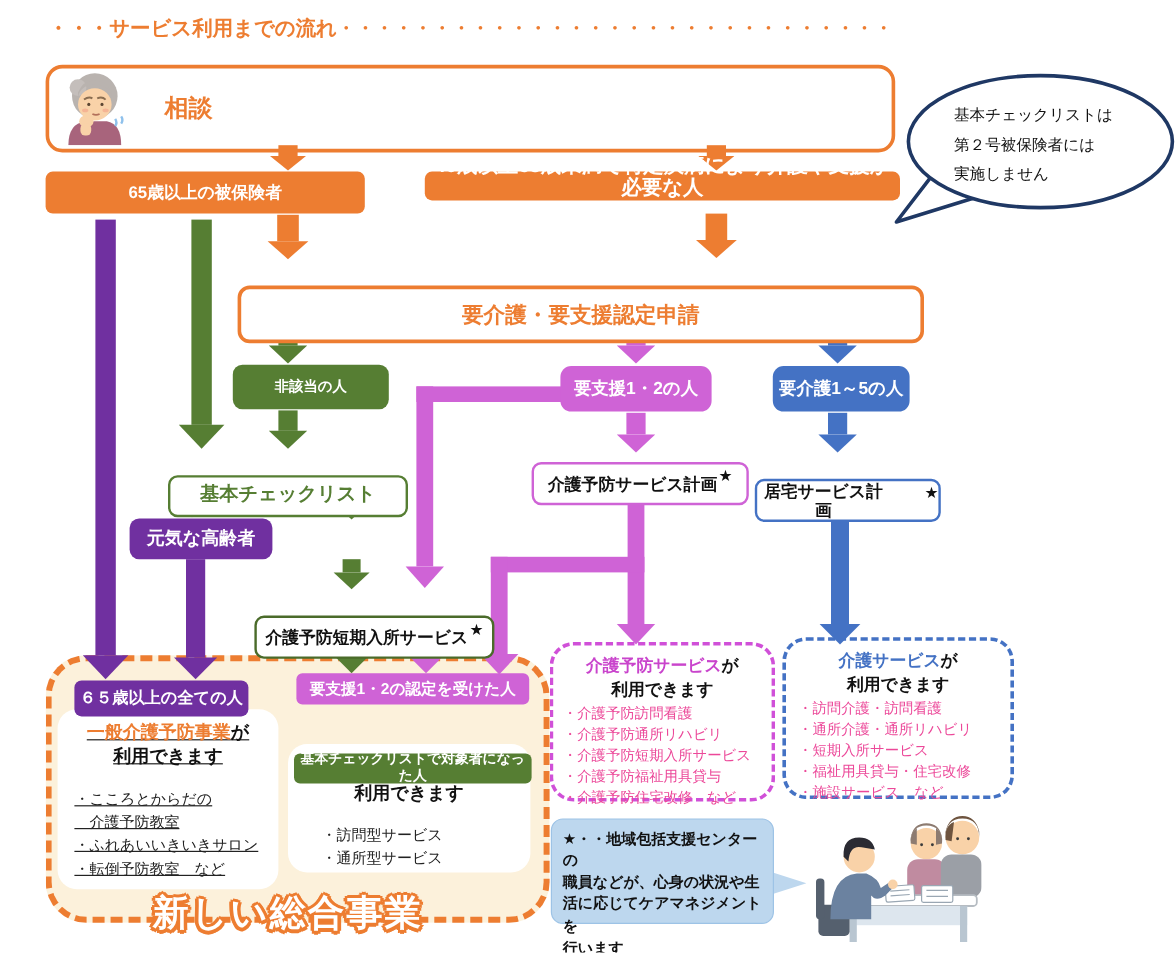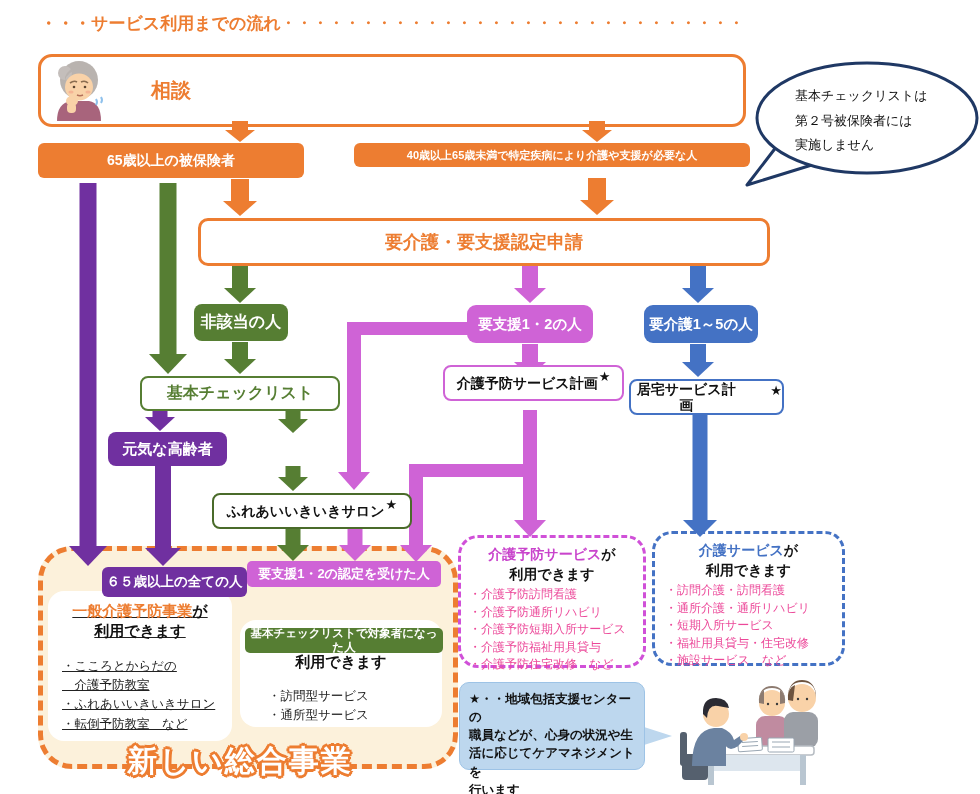--- a/index.html
+++ b/index.html
@@ -6,33 +6,33 @@
   #canvas{position:relative;width:980px;height:794px;background:#fff;overflow:hidden;
     font-family:"Liberation Sans","DejaVu Sans",sans-serif;color:#222;padding-left:33px;}
   .abs{position:absolute;}
   .pre{white-space:pre-line;}
   
   .title-row{position:absolute;left:40px;top:12px;width:700px;display:flex;align-items:center;overflow:hidden;}
   .title-text{color:var(--orange);font-size:17px;font-weight:bold;white-space:nowrap;}
   .title-dots{color:var(--orange);font-size:15px;font-weight:bold;white-space:nowrap;overflow:hidden;flex:1;letter-spacing:1px;}
   
   .consult{position:absolute;left:38px;top:54px;width:702px;height:67px;border:3px solid var(--orange);
-    border-radius:14px;background:#fff;display:flex;align-items:center;gap:14px;}
+    border-radius:14px;background:#fff;display:flex;align-items:center;}
   .consult-label{color:var(--orange);font-size:20px;font-weight:bold;margin:0 26px 0 18px;}
   .consult-desc{font-size:13px;line-height:1.55;color:#1a1a1a;}
   
   .node{position:absolute;display:flex;align-items:center;justify-content:center;text-align:center;
     font-weight:bold;border-radius:8px;line-height:1.15;}
   .fill{color:#fff;}
   .f-orange{background:var(--orange);}
   .f-green{background:var(--green);}
   .f-purple{background:var(--purple);}
   .f-magenta{background:var(--magenta);}
   .f-blue{background:var(--blue);}
-  .outline{background:#fff;}
+  .outline{background:#fff;margin-top:20px;}
   .o-orange{border:3px solid var(--orange);color:var(--orange);}
   .o-green{border:2.5px solid var(--green);color:var(--green);}
   .o-greendark{border:2.5px solid var(--green_dark);color:#111;}
   .o-magenta{border:2.5px solid var(--magenta);color:#111;}
   .o-blue{border:2.5px solid var(--blue);color:#111;gap:28px;}
   .star{font-size:13px;line-height:1;position:relative;top:-7px;color:#111;margin-left:1px;}
   
   .arr{position:absolute;}
   .arr i{position:absolute;left:50%;top:0;transform:translateX(-50%);width:var(--sw,15px);
     height:calc(100% - var(--hh,15px));background:var(--c);}
@@ -260,27 +260,27 @@
     </div>
 
   <div class="arr" style="--c:var(--blue);--hw:34px;--hh:17px;--sw:15px;left:683px;top:411px;width:34px;height:126px;">
       <i></i>
       <b></b>
     </div>
 
   <div class="node fill f-orange" style="left:38px;top:143px;width:266px;height:35px;font-size:14px;border-radius:6px;">
     <span>65歳以上の被保険者</span>
   </div>
-  <div class="node fill f-orange" style="left:354px;top:143px;width:396px;height:24px;font-size:11px;border-radius:6px;">
+  <div class="node fill f-orange" style="left:354px;top:143px;width:396px;height:24px;font-size:17px;border-radius:6px;align-items:flex-end;">
     <span>40歳以上65歳未満で特定疾病により介護や支援が必要な人</span>
   </div>
   <div class="node outline o-orange" style="left:198px;top:218px;width:566px;height:42px;font-size:18px;border-radius:10px;">
     <span>要介護・要支援認定申請</span>
   </div>
-  <div class="node fill f-green" style="left:194px;top:304px;width:94px;height:37px;font-size:16px;">
+  <div class="node fill f-green" style="left:194px;top:304px;width:130px;height:37px;font-size:12px;">
     <span>非該当の人</span>
   </div>
   <div class="node fill f-magenta" style="left:467px;top:305px;width:126px;height:38px;font-size:14.5px;border-radius:9px;">
     <span>要支援1・2の人</span>
   </div>
   <div class="node fill f-blue" style="left:644px;top:305px;width:114px;height:38px;font-size:14.5px;border-radius:9px;">
     <span>要介護1～5の人</span>
   </div>
   <div class="node outline o-green" style="left:140px;top:376px;width:196px;height:31px;font-size:16px;">
     <span>基本チェックリスト</span>
@@ -290,24 +290,24 @@
       <span class="star">★</span>
   </div>
   <div class="node outline o-blue" style="left:629px;top:379px;width:151px;height:32px;font-size:14px;">
     <span>居宅サービス計画</span>
       <span class="star">★</span>
   </div>
   <div class="node fill f-purple" style="left:108px;top:432px;width:119px;height:34px;font-size:15px;">
     <span>元気な高齢者</span>
   </div>
   <div class="node outline o-greendark" style="left:212px;top:493px;width:196px;height:32px;font-size:14px;">
-    <span>ふれあいいきいきサロン</span>
+    <span>介護予防短期入所サービス</span>
       <span class="star">★</span>
   </div>
-  <div class="node fill f-purple" style="left:62px;top:567px;width:145px;height:30px;font-size:13.5px;border-radius:6px;margin-left:40px;">
+  <div class="node fill f-purple" style="left:62px;top:567px;width:145px;height:30px;font-size:13.5px;border-radius:6px;">
     <span>６５歳以上の全ての人</span>
   </div>
   <div class="node fill f-magenta" style="left:247px;top:561px;width:194px;height:26px;font-size:13px;border-radius:5px;">
     <span>要支援1・2の認定を受けた人</span>
   </div>
   <div class="node fill f-green" style="left:245px;top:628px;width:198px;height:25px;font-size:11.5px;border-radius:5px;">
     <span>基本チェックリストで対象者になった人</span>
   </div>
 
   <div class="new-biz">新しい総合事業</div>

